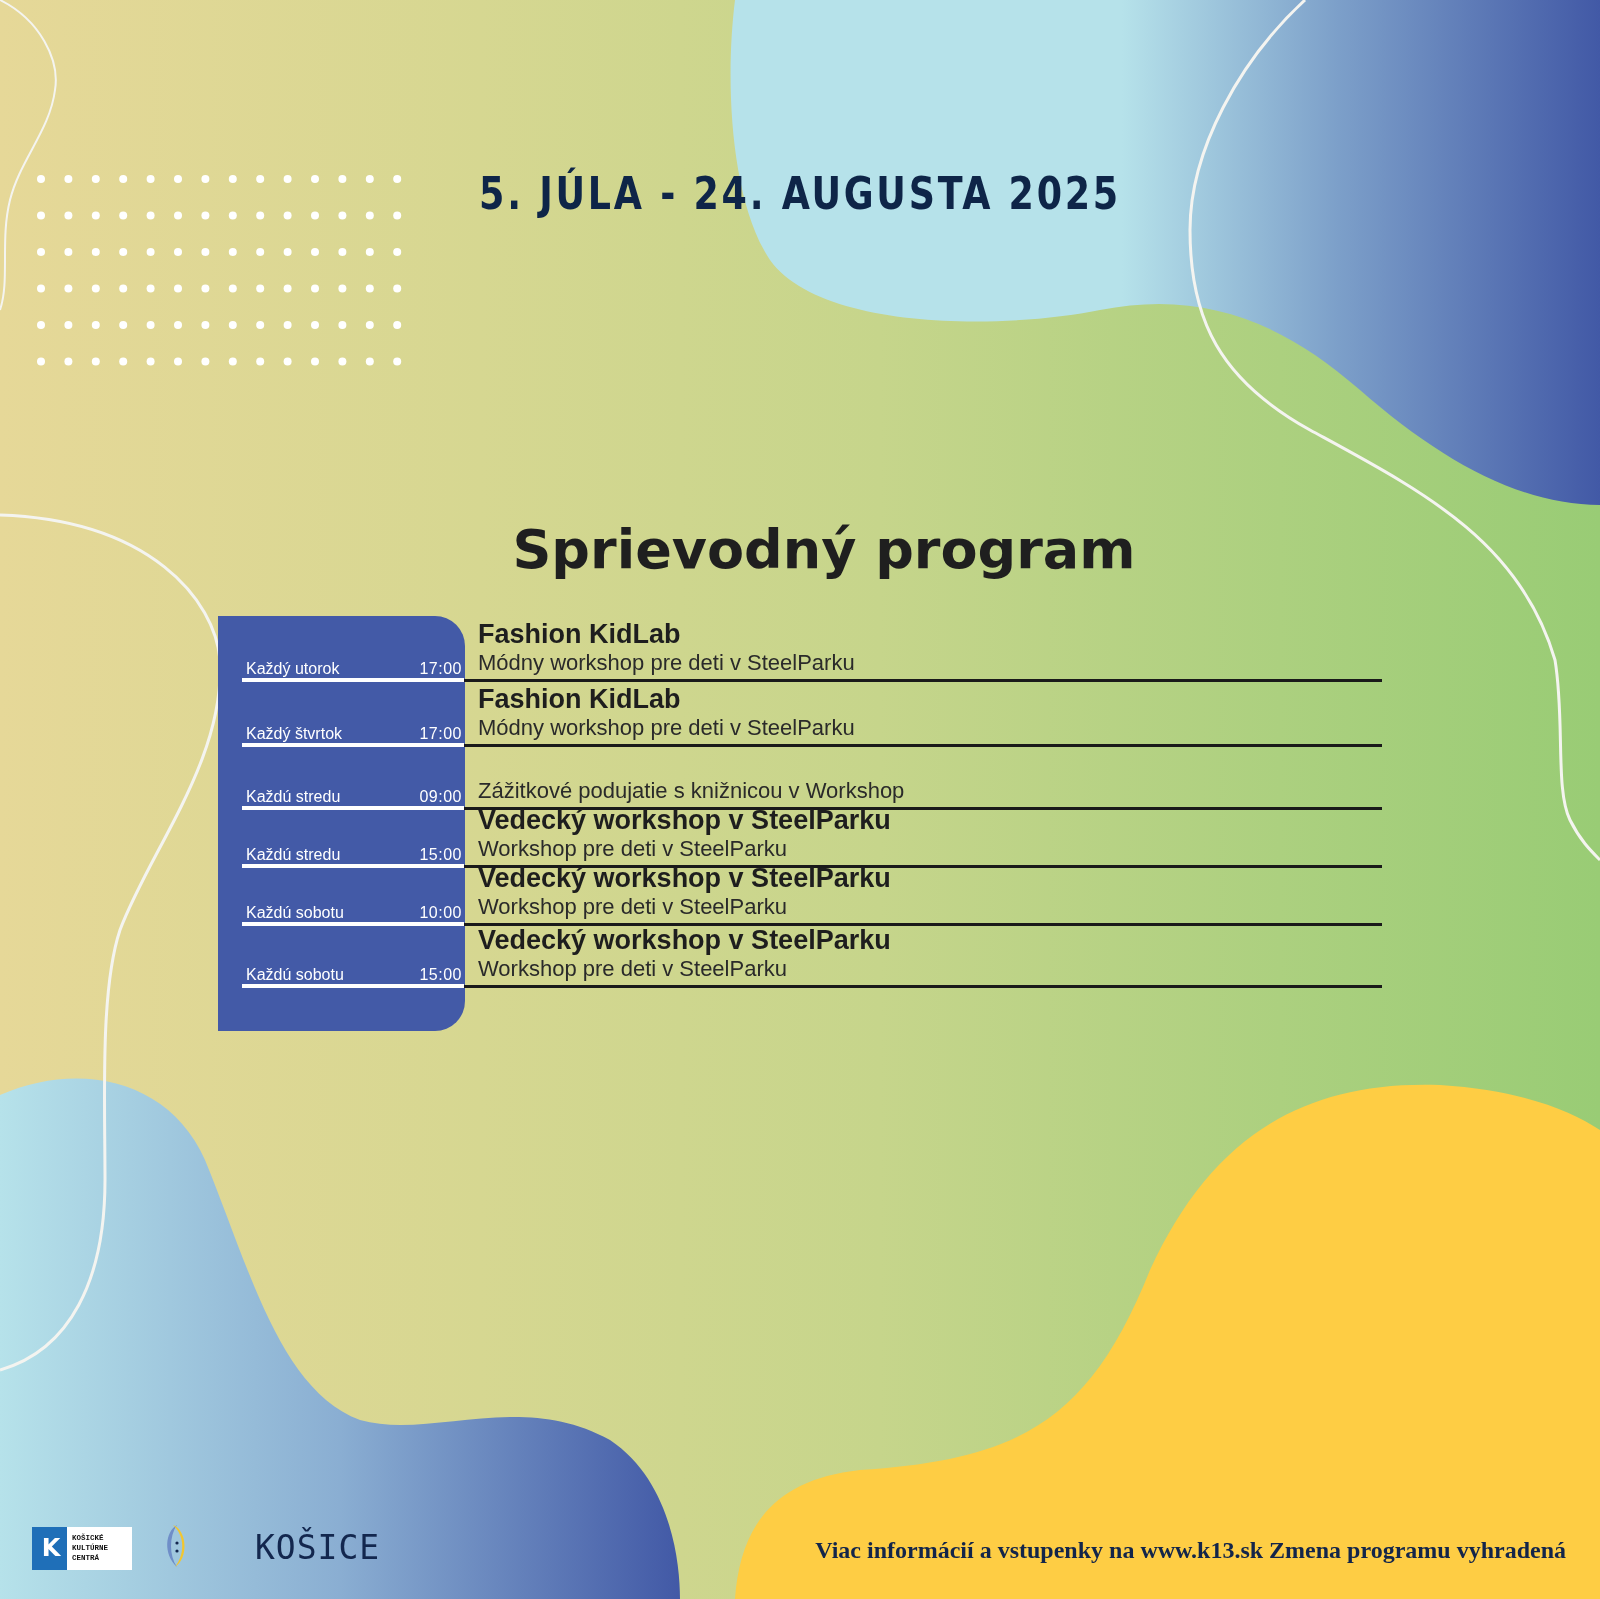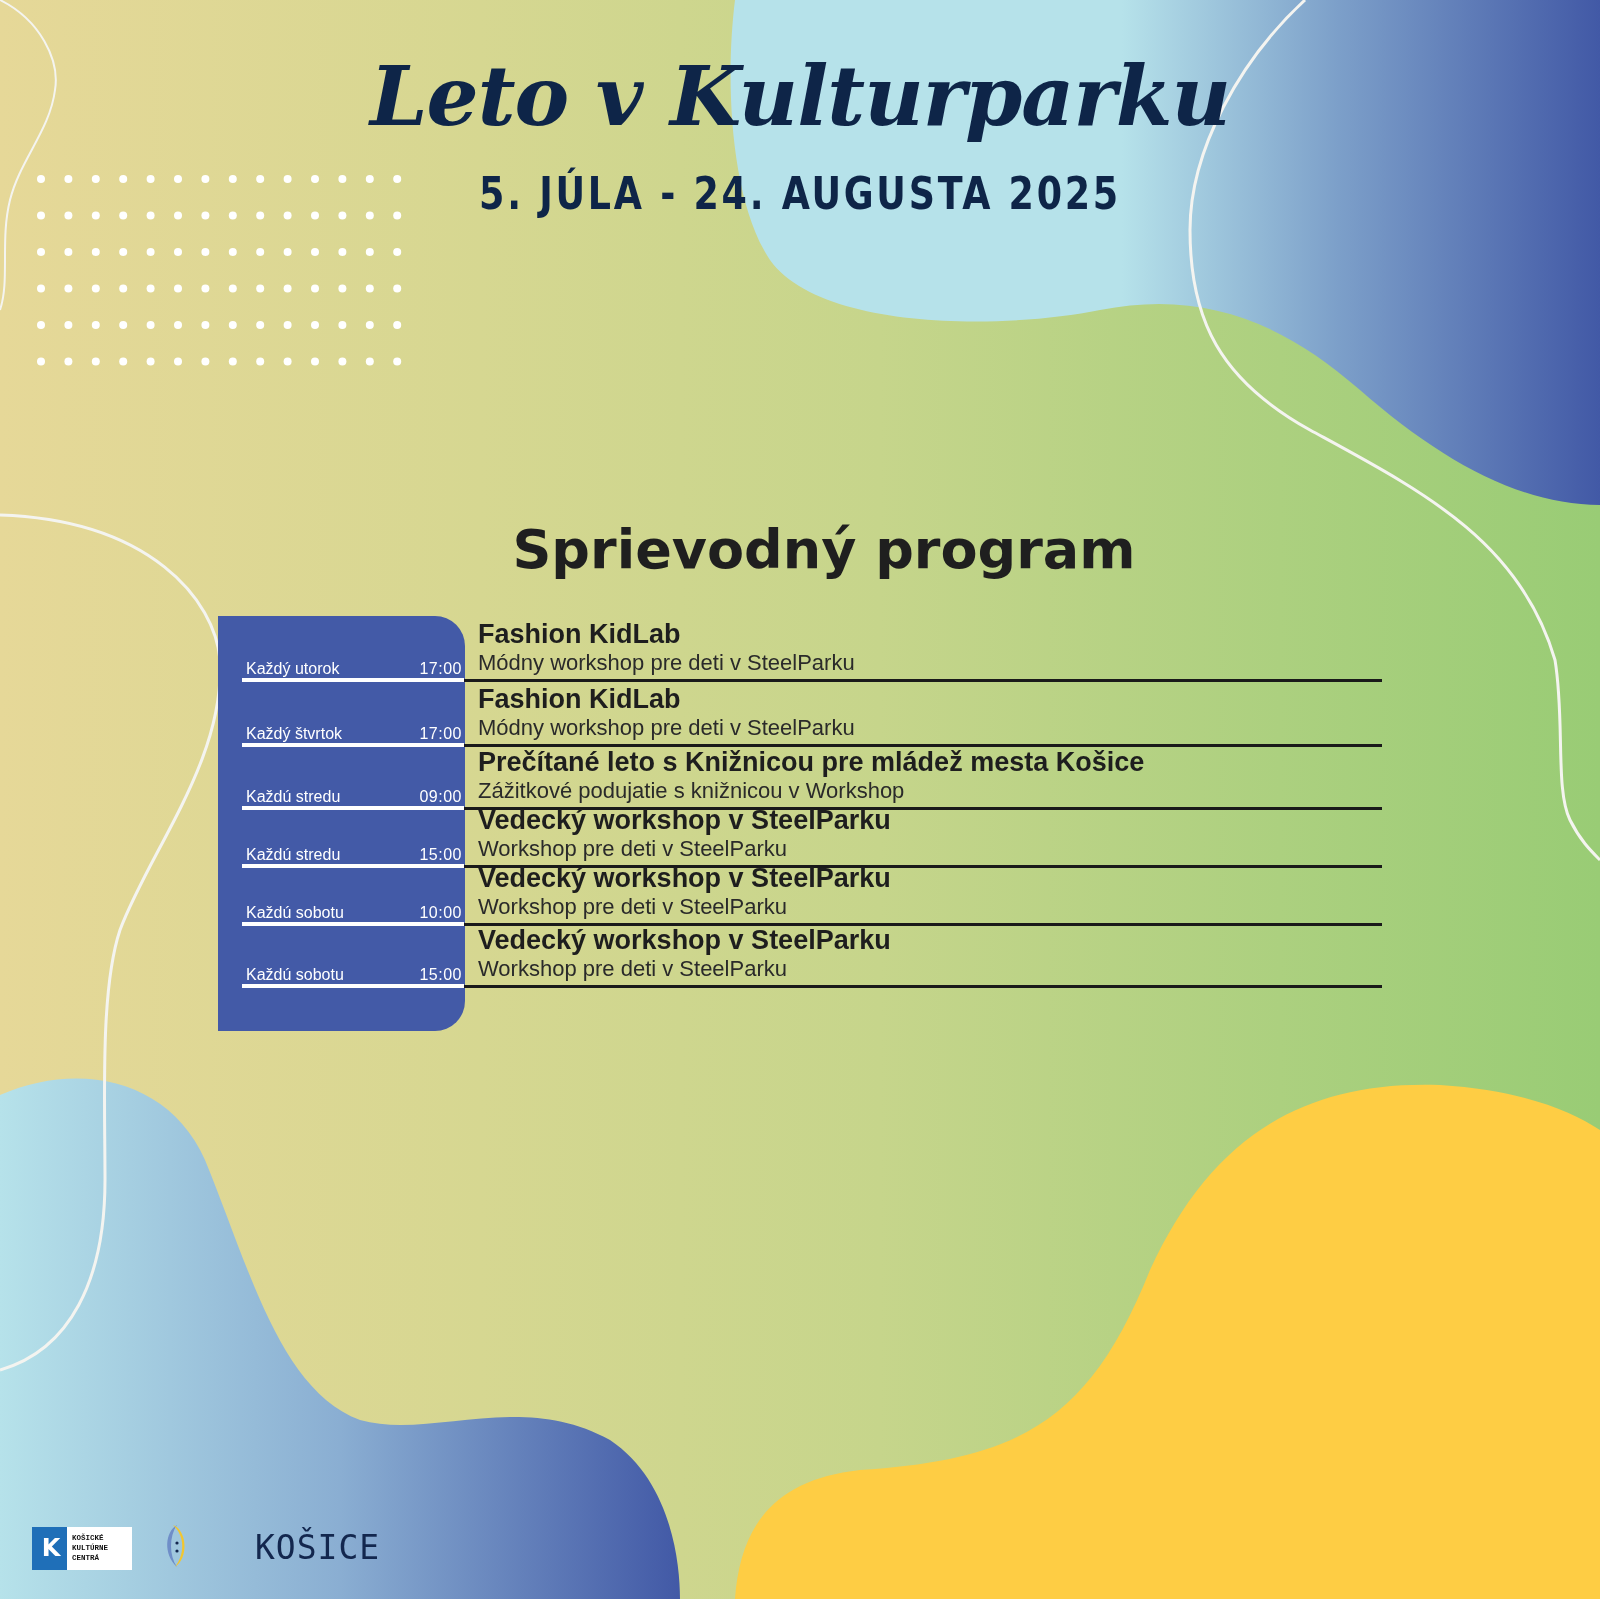--- a/index.html
+++ b/index.html
@@ -155,21 +155,20 @@
         <circle cx="232.79999999999998" cy="361.5" r="4"></circle>
         <circle cx="260.2" cy="361.5" r="4"></circle>
         <circle cx="287.6" cy="361.5" r="4"></circle>
         <circle cx="315" cy="361.5" r="4"></circle>
         <circle cx="342.4" cy="361.5" r="4"></circle>
         <circle cx="369.79999999999995" cy="361.5" r="4"></circle>
         <circle cx="397.2" cy="361.5" r="4"></circle>
       </g>
   </svg>
 
-  <div class="title">Leto v Kulturparku</div>
   <div class="dates">5. JÚLA - 24. AUGUSTA 2025</div>
   <div class="section-title">Sprievodný program</div>
 
   <div class="schedule-panel"></div>
 
   <div class="row" style="top:620px;height:62px;">
     <div class="when">
       <span class="day">Každý utorok</span>
       <span class="time">17:00</span>
     </div>
@@ -189,21 +188,20 @@
       <div class="desc">Módny workshop pre deti v SteelParku</div>
     </div>
   </div>
 
   <div class="row" style="top:748px;height:62px;">
     <div class="when">
       <span class="day">Každú stredu</span>
       <span class="time">09:00</span>
     </div>
     <div class="event">
-      <div class="name">Prečítané leto s Knižnicou pre mládež mesta Košice</div>
       <div class="desc">Zážitkové podujatie s knižnicou v Workshop</div>
     </div>
   </div>
 
   <div class="row" style="top:808px;height:60px;">
     <div class="when">
       <span class="day">Každú stredu</span>
       <span class="time">15:00</span>
     </div>
     <div class="event">
@@ -246,13 +244,14 @@
   <div class="kosice-logo">
     <svg class="moon" viewBox="0 0 26 44">
       <path d="M14,1 C2,8 0,30 14,43 C6,32 6,12 14,1 Z" fill="#6f8ec8"></path>
       <path d="M10,1 C24,6 26,34 12,43 C22,30 22,12 10,1 Z" fill="#f2c630"></path>
       <circle cx="14" cy="19" r="1.6" fill="#13274e"></circle>
       <circle cx="14" cy="27" r="1.6" fill="#13274e"></circle>
     </svg>
     <span class="txt">KOŠICE</span>
   </div>
 
+  <div class="footer-text">Viac informácií a vstupenky na www.k13.sk Zmena programu vyhradená</div>
 </div>
 
 </body></html>

